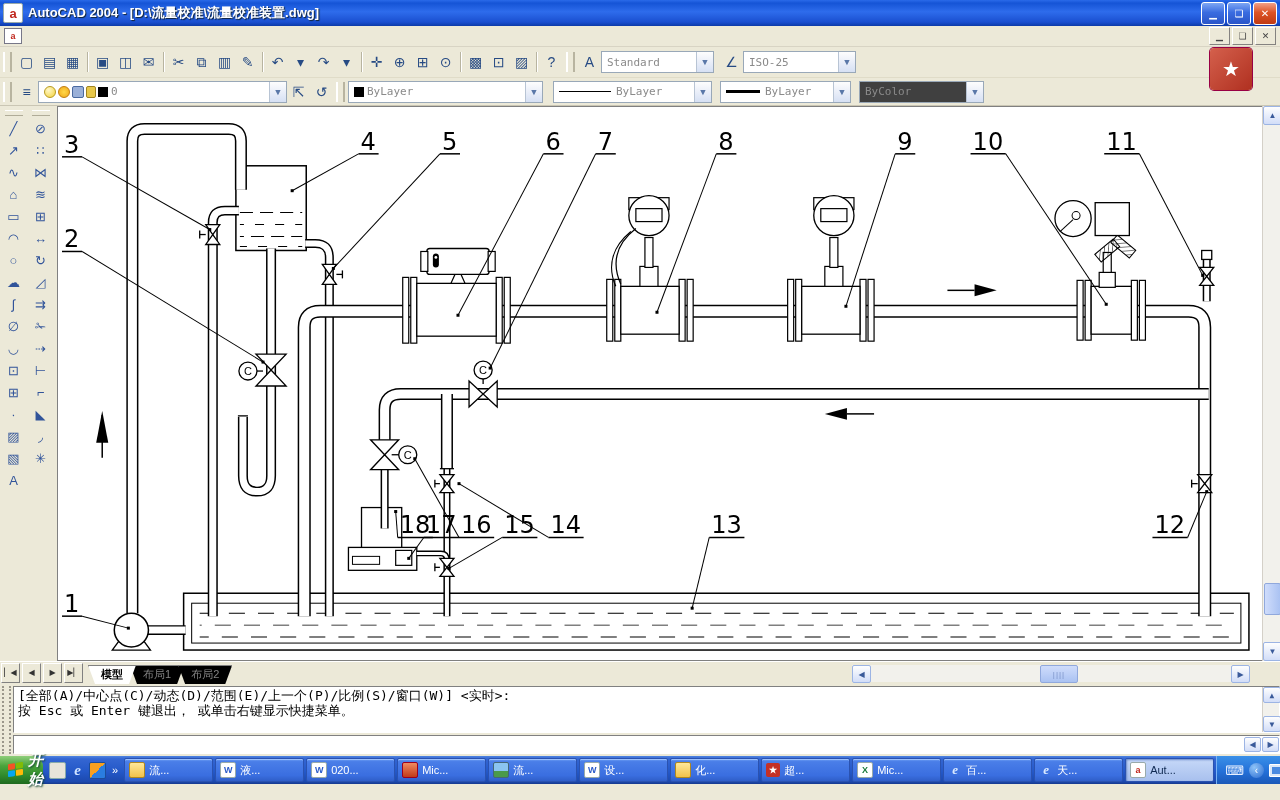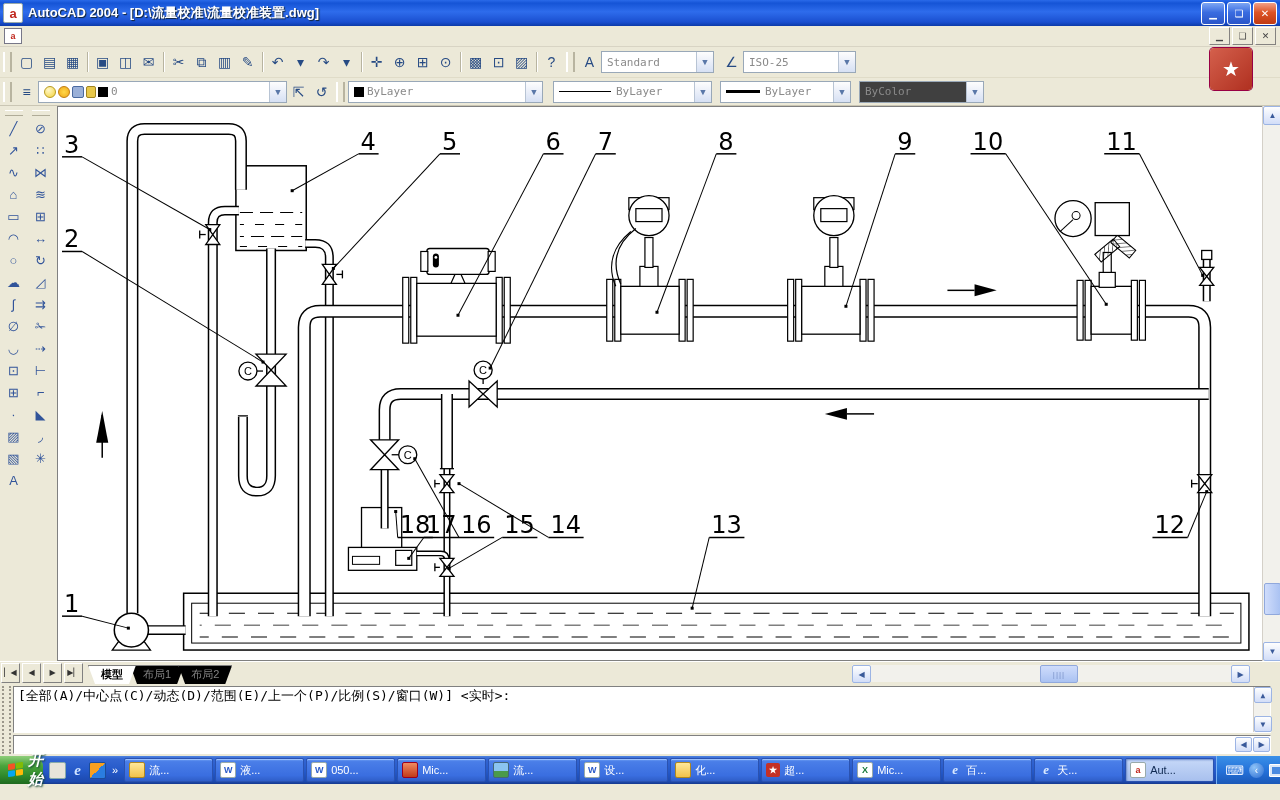--- a/index.html
+++ b/index.html
@@ -70,21 +70,21 @@
   .tab{height:17px;padding:1px 12px 0;margin-right:-6px;font-size:11px;color:#848484;
     background:#000000;border:1px solid #808080;border-bottom:none;
     clip-path:polygon(0 0,100% 0,calc(100% - 7px) 100%,7px 100%);}
   .tab.active{background:#fff;color:#000;font-weight:bold;z-index:2;}
   .hscroll{position:absolute;left:852px;right:30px;bottom:2px;height:17px;background:#f2f1ec;}
   .hbtn{position:absolute;top:0;width:17px;height:16px;background:linear-gradient(180deg,#fefefe,#d2ddf8);
     border:1px solid #9cb4e4;border-radius:2px;color:#3a5a9a;font-size:8px;display:flex;align-items:center;justify-content:center;}
   .hthumb{position:absolute;top:0;left:188px;width:36px;height:16px;background:linear-gradient(180deg,#cfdcfb,#aac2f2);
     border:1px solid #90a8dc;border-radius:2px;display:flex;align-items:center;justify-content:center;color:#7a92c8;font-size:8px;letter-spacing:1px;}
   
-  .cmd{height:68px;background:#ece9d8;padding:2px 9px 2px 2px;display:flex;}
+  .cmd{height:68px;background:#ece9d8;padding:2px 0 2px 2px;display:flex;}
   .cmd-grip{width:5px;margin-right:2px;border-left:2px dotted #9a968a;border-right:2px dotted #9a968a;}
   .cmd-main{flex:1;display:flex;flex-direction:column;}
   .cmd-hist{flex:1;background:#fff;border:1px solid #808080;border-bottom-color:#fff;border-right-color:#fff;
     font-family:"DejaVu Sans Mono",monospace;font-size:13px;color:#000;padding:1px 18px 1px 4px;position:relative;line-height:15px;}
   .cmd-vs{position:absolute;right:0;top:0;width:16px;height:100%;background:#f2f1ec;border-left:1px solid #d4d0c8;}
   .cmd-vs .sbtn{width:16px;height:14px;}
   .cmd-input{height:17px;margin-top:2px;background:#fff;border:1px solid #808080;border-bottom-color:#fff;border-right-color:#fff;position:relative;}
   .cmd-hs{position:absolute;right:0;top:1px;display:flex;gap:1px;}
   .cmd-hs .hbtn{position:static;width:15px;height:13px;}
   
@@ -578,20 +578,21 @@
       <div class="hthumb">||||</div>
       <div class="hbtn" style="right:0">▶</div>
     </div>
   </div>
 
   <div class="cmd">
     <div class="cmd-grip"></div>
     <div class="cmd-main">
       <div class="cmd-hist">
         <div>[全部(A)/中心点(C)/动态(D)/范围(E)/上一个(P)/比例(S)/窗口(W)] &lt;实时&gt;:</div>
+        <div>按 Esc 或 Enter 键退出， 或单击右键显示快捷菜单。</div>
         <div class="cmd-vs">
           <div class="sbtn" style="top:0">▲</div>
           <div class="sbtn" style="bottom:0">▼</div>
         </div>
       </div>
       <div class="cmd-input">
         <div class="cmd-hs">
           <div class="hbtn">◀</div>
           <div class="hbtn">▶</div>
         </div>
@@ -620,21 +621,21 @@
         <div class="taskbtn">
           <span class="tico folder"></span>
           <span>流...</span>
         </div>
         <div class="taskbtn">
           <span class="tico word">W</span>
           <span>液...</span>
         </div>
         <div class="taskbtn">
           <span class="tico word">W</span>
-          <span>050...</span>
+          <span>020...</span>
         </div>
         <div class="taskbtn">
           <span class="tico red-app"></span>
           <span>Mic...</span>
         </div>
         <div class="taskbtn">
           <span class="tico image"></span>
           <span>流...</span>
         </div>
         <div class="taskbtn">

